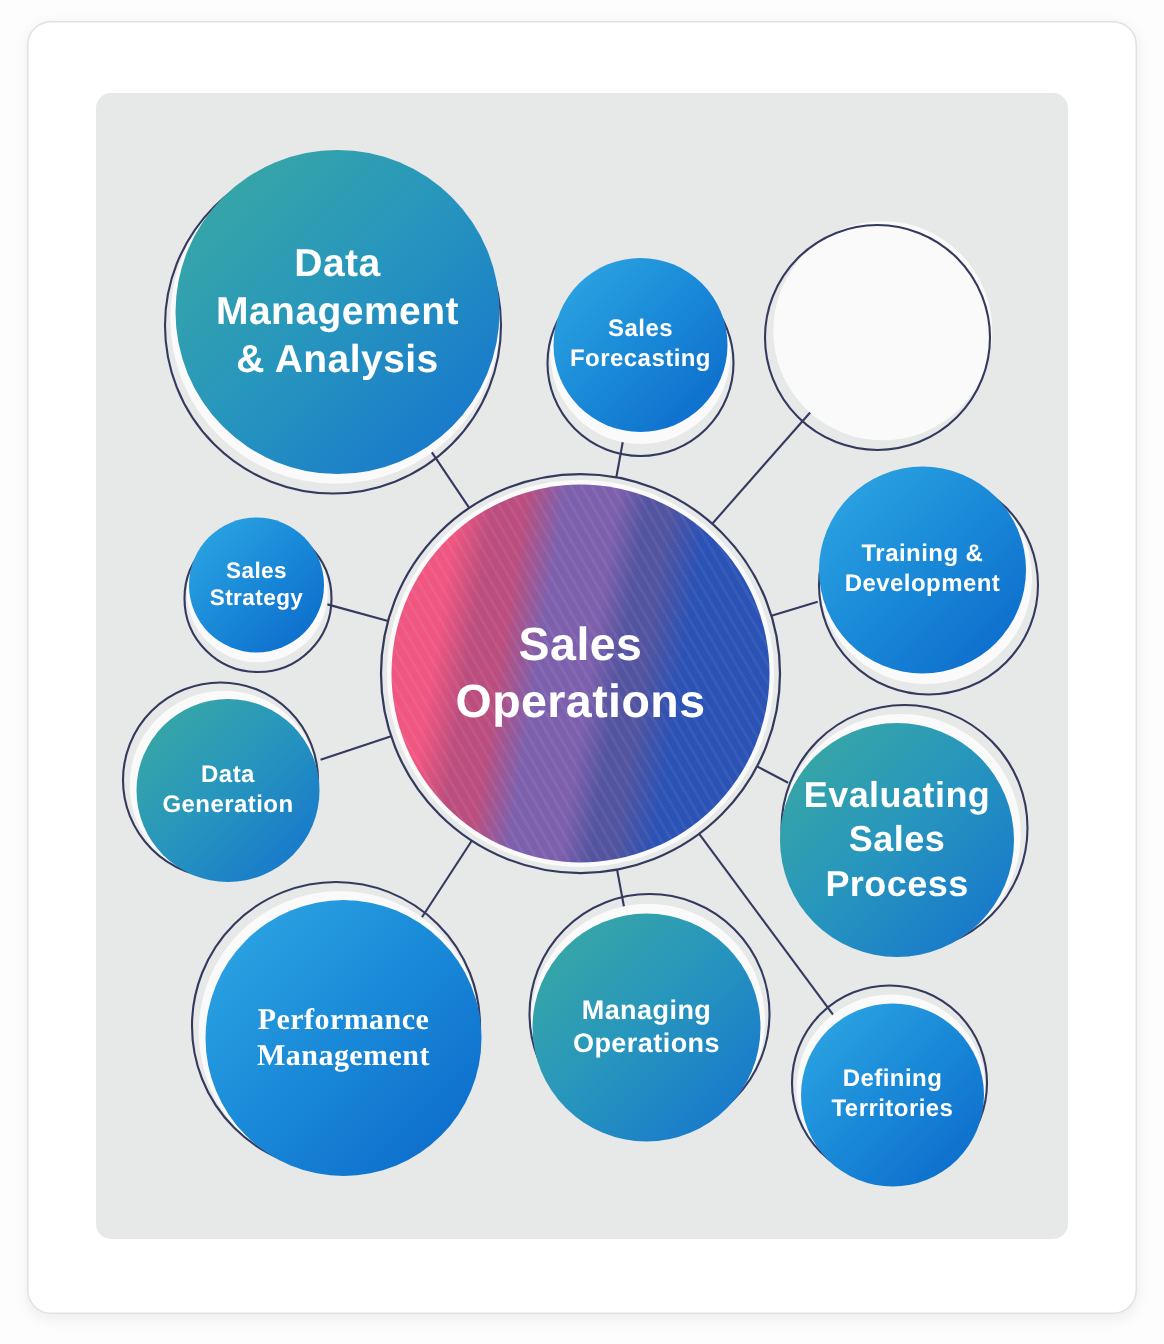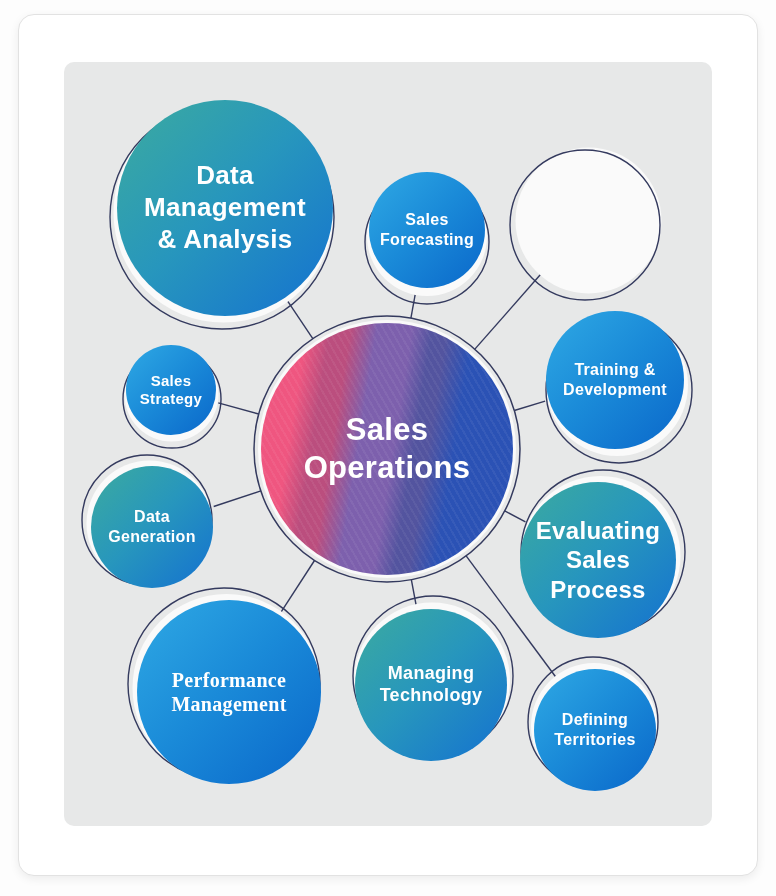--- a/index.html
+++ b/index.html
@@ -118,21 +118,21 @@
       <div class="bubble" style="left: 520px; top: 482px; height: 156px; width: 156px; background: linear-gradient(135deg, rgb(60, 171, 159) 0%, rgb(39, 150, 189) 48%, rgb(20, 113, 208) 100%); font-size: 24px; color: rgb(255, 255, 255);">
         <div class="lbl">Evaluating
 Sales Process</div>
       </div>
       <div class="bubble" style="left: 534px; top: 669px; height: 122px; width: 122px; background: linear-gradient(135deg, rgb(47, 169, 228) 0%, rgb(26, 138, 216) 48%, rgb(10, 103, 202) 100%); font-size: 16px; color: rgb(255, 255, 255); justify-content: center;">
         <div class="lbl">Defining
 Territories</div>
       </div>
       <div class="bubble" style="left: 355px; top: 609px; height: 152px; width: 152px; background: linear-gradient(135deg, rgb(60, 171, 159) 0%, rgb(39, 150, 189) 48%, rgb(20, 113, 208) 100%); font-size: 18px; color: rgb(255, 255, 255);">
         <div class="lbl">Managing
-Technology</div>
+Operations</div>
       </div>
       <div class="bubble" style="left: 137px; top: 600px; height: 184px; width: 184px; background: linear-gradient(135deg, rgb(47, 169, 228) 0%, rgb(26, 138, 216) 48%, rgb(10, 103, 202) 100%); font-size: 20px; color: rgb(255, 255, 255); font-family: Liberation Serif, serif;">
         <div class="lbl">Performance
 Management</div>
       </div>
       <div class="bubble" style="left: 91px; top: 466px; height: 122px; width: 122px; background: linear-gradient(135deg, rgb(60, 171, 159) 0%, rgb(39, 150, 189) 48%, rgb(20, 113, 208) 100%); font-size: 16px; color: rgb(255, 255, 255);">
         <div class="lbl">Data
 Generation</div>
       </div>
       <div class="bubble" style="left: 126px; top: 345px; height: 90px; width: 90px; background: linear-gradient(135deg, rgb(47, 169, 228) 0%, rgb(26, 138, 216) 48%, rgb(10, 103, 202) 100%); font-size: 15px; color: rgb(255, 255, 255);">

